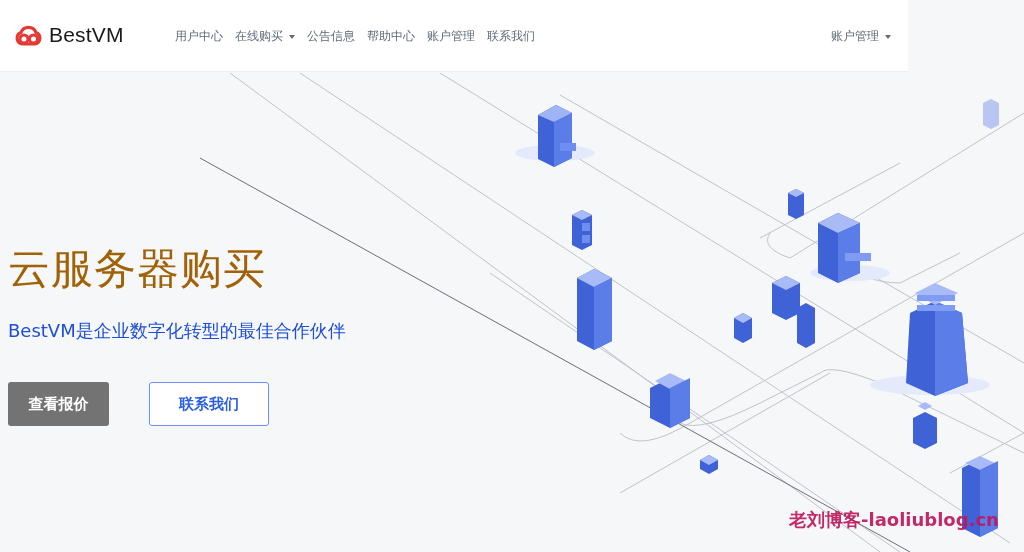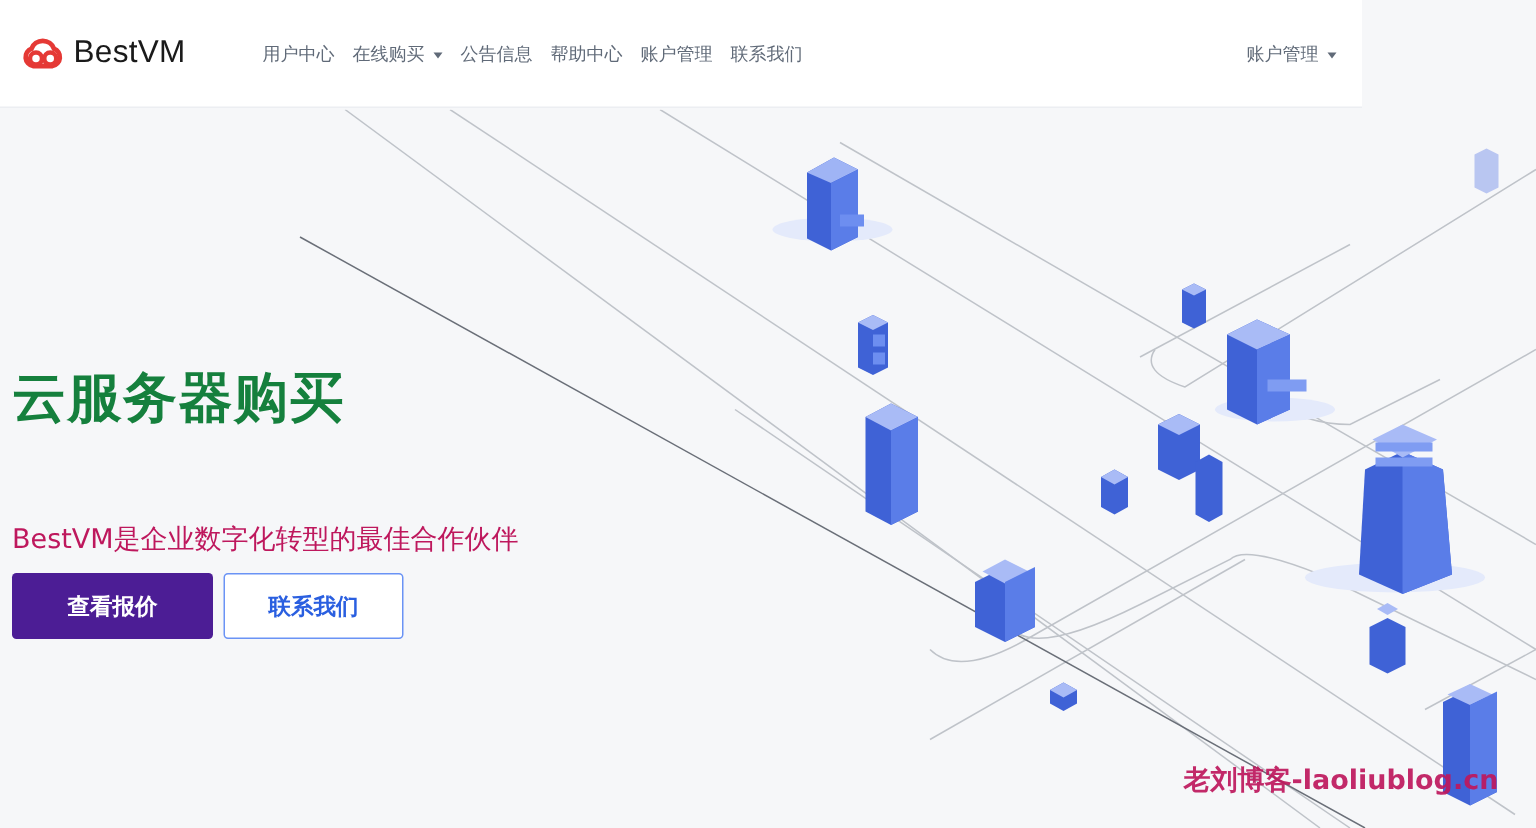--- a/index.html
+++ b/index.html
@@ -7,23 +7,23 @@
   .topbar { position: absolute; left: 0; top: 0; width: 908px; height: 72px; background: #ffffff; border-bottom: 1px solid #eceef2; }
   .logo { position: absolute; left: 14px; top: 22px; display: flex; align-items: center; }
   .logo svg { width: 30px; height: 26px; }
   .logo-text { font-family: "Liberation Sans", sans-serif; font-size: 21px; color: #1a1a1a; margin-left: 5px; letter-spacing: 0.2px; }
   .nav { position: absolute; left: 175px; top: 28px; display: flex; gap: 12px; }
   .nav-item { font-size: 12px; color: #606a78; display: flex; align-items: center; cursor: pointer; white-space: nowrap; }
   .caret { display: inline-block; width: 0; height: 0; border-left: 3.5px solid transparent; border-right: 3.5px solid transparent; border-top: 4px solid #606a78; margin-left: 6px; }
   .account { position: absolute; right: 17px; top: 28px; font-size: 12px; color: #606a78; display: flex; align-items: center; cursor: pointer; }
   .hero { position: absolute; left: 0; top: 73px; width: 1024px; height: 479px; background: #f6f7f9; overflow: hidden; }
   .illus { position: absolute; left: 0; top: 0; width: 1024px; height: 479px; }
-  .hero-title { position: absolute; left: 8px; top: 168px; font-size: 36px; color: #15803d; letter-spacing: 1px; font-weight: bold; }
-  .hero-sub { position: absolute; left: 8px; top: 246px; font-size: 18px; color: #be185d; margin-top: 28px; }
-  .btn-primary { position: absolute; left: 8px; top: 309px; width: 134px; height: 44px; background: #4c1d95; color: #fff; border-radius: 3px; border: none; font-size: 15px; font-weight: bold; cursor: pointer; font-family: Liberation Serif, serif; }
+  .hero-title { position: absolute; left: 8px; top: 168px; font-size: 42px; color: #a16207; letter-spacing: 1px; font-weight: normal; }
+  .hero-sub { position: absolute; left: 8px; top: 246px; font-size: 18px; color: #1d4ed8; }
+  .btn-primary { position: absolute; left: 8px; top: 309px; width: 101px; height: 44px; background: #737373; color: #fff; border-radius: 3px; border: none; font-size: 15px; font-weight: bold; cursor: pointer; font-family: Liberation Serif, serif; }
   .btn-outline { position: absolute; left: 149px; top: 309px; width: 120px; height: 44px; background: #fff; color: #2a5fe0; border: 1px solid #6a93f5; border-radius: 3px; font-size: 15px; font-weight: bold; cursor: pointer; font-family: "DejaVu Sans", sans-serif; }
   .watermark { position: absolute; left: 789px; top: 435px; font-size: 18px; font-weight: bold; color: #be185d; opacity: 0.92; white-space: nowrap; }
 </style>
 </head>
 <body>
 
 <div class="topbar">
   <div class="logo">
     <svg viewBox="0 0 30 26">
       <path d="M8 22 a6 6 0 0 1 -1 -11.5 a8 8 0 0 1 15 0 a6 6 0 0 1 -1 11.5 z" fill="none" stroke="#e53935" stroke-width="3.2"></path>

